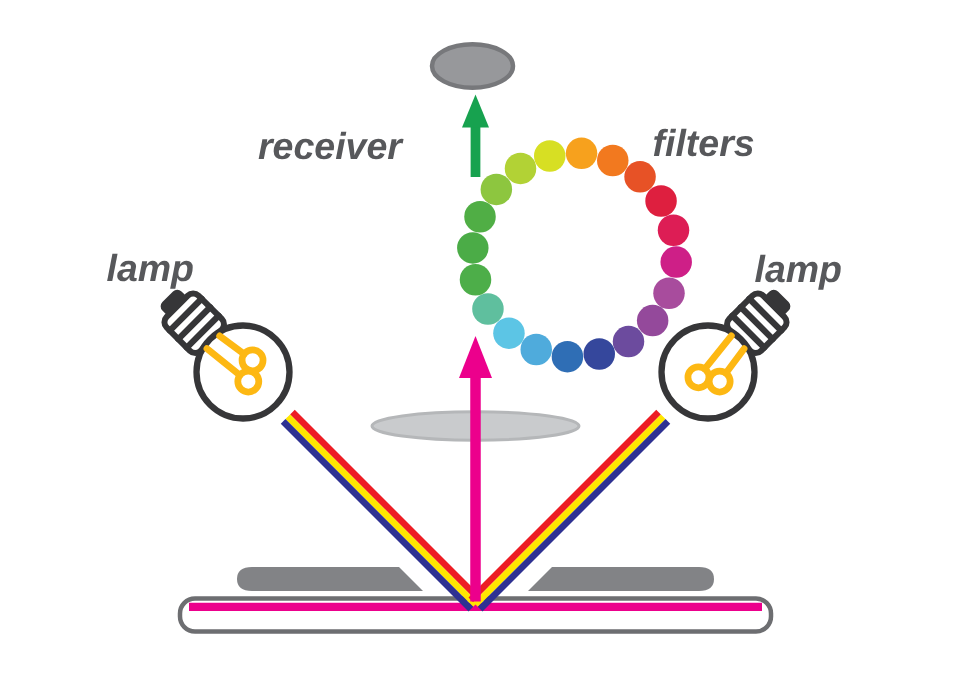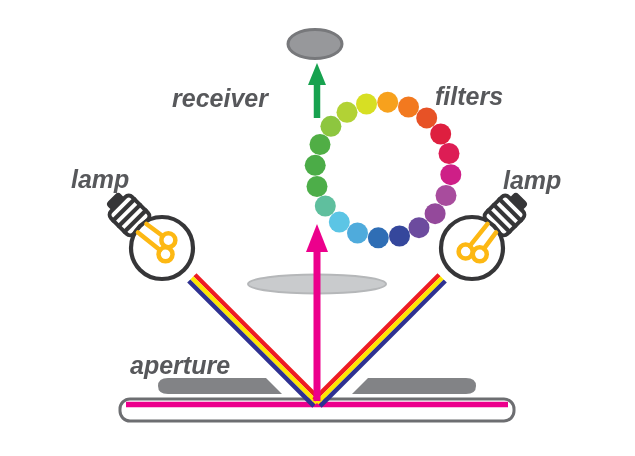--- a/index.html
+++ b/index.html
@@ -129,14 +129,13 @@
         <line x1="6" y1="-28" x2="9" y2="-8"></line>
         <circle cx="10" cy="-1" r="7"></circle>
       </g>
     </g>
   </svg>
 
   <div class="label" id="label-receiver">receiver</div>
   <div class="label" id="label-filters">filters</div>
   <div class="label" id="label-lamp-left">lamp</div>
   <div class="label" id="label-lamp-right">lamp</div>
-  <div class="label" id="label-aperture">aperture</div>
 </div>
 
 </body></html>

